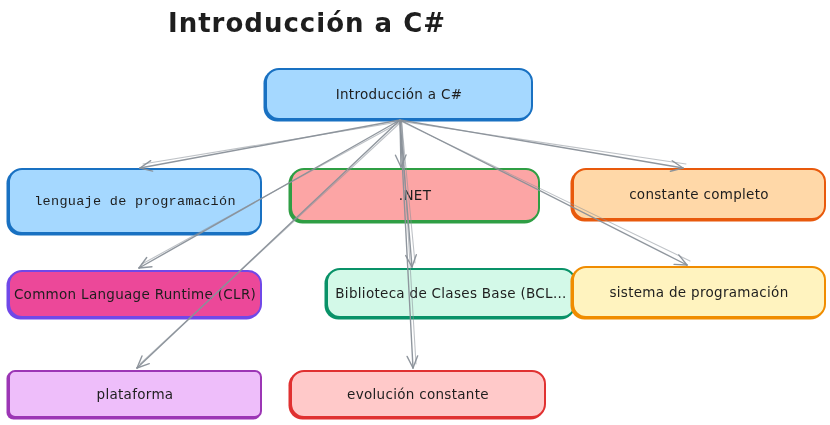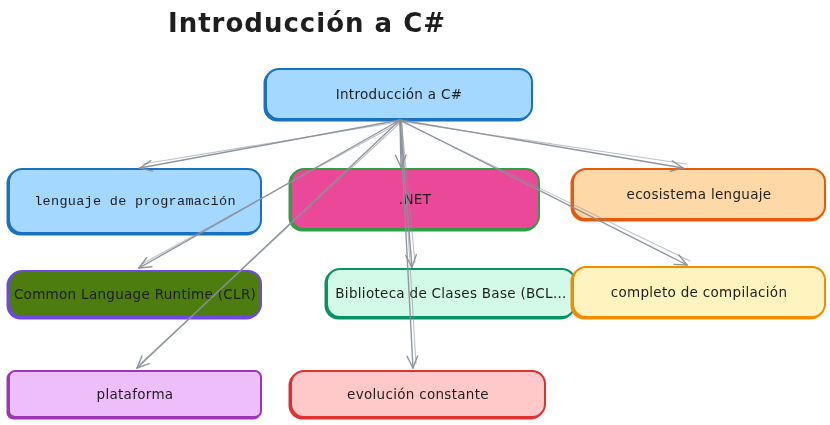--- a/index.html
+++ b/index.html
@@ -56,34 +56,34 @@
 <div id="canvas">
   <div id="diagram-title">Introducción a C#</div>
 
   <div id="nodes">
       <div class="node" style="left: 265px; top: 68px; width: 268px; height: 52px; background: rgb(165, 216, 255); border-color: rgb(25, 113, 194); box-shadow: rgb(25, 113, 194) -1.5px 1.5px 0px 0px;">
         <span class="label">Introducción a C#</span>
       </div>
       <div class="node" style="left: 8px; top: 168px; width: 254px; height: 66px; background: rgb(165, 216, 255); border-color: rgb(25, 113, 194); box-shadow: rgb(25, 113, 194) -1.5px 1.5px 0px 0px; font-family: Liberation Mono, monospace;">
         <span class="label">lenguaje de programación</span>
       </div>
-      <div class="node" style="left: 290px; top: 168px; width: 250px; height: 62px; background: #ec4899; border-color: rgb(47, 158, 68); box-shadow: rgb(47, 158, 68) -1.5px 1.5px 0px 0px;">
+      <div class="node" style="left: 290px; top: 168px; width: 250px; height: 54px; background: #fca5a5; border-color: rgb(47, 158, 68); box-shadow: rgb(47, 158, 68) -1.5px 1.5px 0px 0px;">
         <span class="label">.NET</span>
       </div>
       <div class="node" style="left: 572px; top: 168px; width: 254px; height: 52px; background: rgb(255, 216, 168); border-color: rgb(232, 89, 12); box-shadow: rgb(232, 89, 12) -1.5px 1.5px 0px 0px;">
-        <span class="label">ecosistema lenguaje</span>
+        <span class="label">constante completo</span>
       </div>
-      <div class="node" style="left: 8px; top: 270px; width: 254px; height: 48px; background: #4d7c0f; border-color: rgb(112, 72, 232); box-shadow: rgb(112, 72, 232) -1.5px 1.5px 0px 0px; justify-content: center;">
+      <div class="node" style="left: 8px; top: 270px; width: 254px; height: 48px; background: #ec4899; border-color: rgb(112, 72, 232); box-shadow: rgb(112, 72, 232) -1.5px 1.5px 0px 0px; justify-content: center;">
         <span class="label">Common Language Runtime (CLR)</span>
       </div>
       <div class="node" style="left: 290px; top: 268px; width: 250px; height: 50px; background: rgb(211, 249, 232); border-color: rgb(9, 146, 104); box-shadow: rgb(9, 146, 104) -1.5px 1.5px 0px 0px; margin-left: 36px;">
         <span class="label">Biblioteca de Clases Base (BCL...</span>
       </div>
       <div class="node" style="left: 572px; top: 266px; width: 254px; height: 52px; background: rgb(255, 243, 191); border-color: rgb(240, 140, 0); box-shadow: rgb(240, 140, 0) -1.5px 1.5px 0px 0px;">
-        <span class="label">completo de compilación</span>
+        <span class="label">sistema de programación</span>
       </div>
       <div class="node" style="left: 8px; top: 370px; width: 254px; height: 48px; background: rgb(238, 190, 250); border-color: rgb(156, 54, 181); box-shadow: rgb(156, 54, 181) -1.5px 1.5px 0px 0px; border-radius: 7px;">
         <span class="label">plataforma</span>
       </div>
       <div class="node" style="left: 290px; top: 370px; width: 256px; height: 48px; background: rgb(255, 201, 201); border-color: rgb(224, 49, 49); box-shadow: rgb(224, 49, 49) -1.5px 1.5px 0px 0px;">
         <span class="label">evolución constante</span>
       </div>
     </div>
 
   <svg id="arrow-layer" width="830" height="425" viewBox="0 0 830 425" xmlns="http://www.w3.org/2000/svg">

